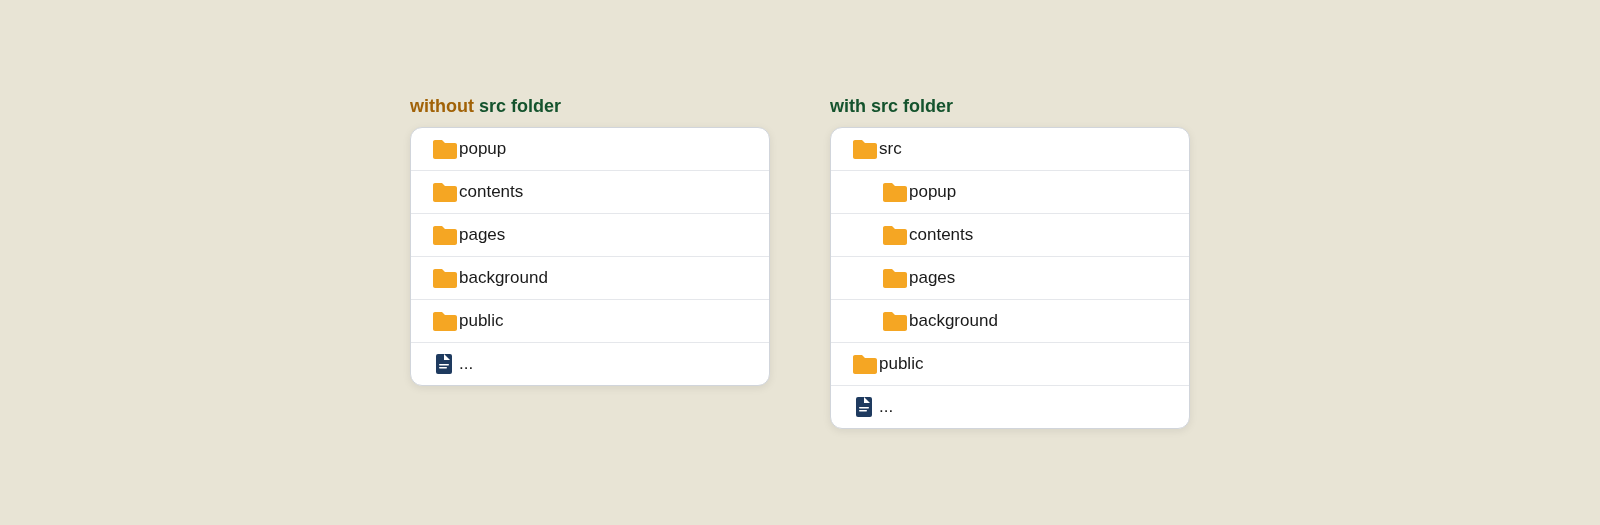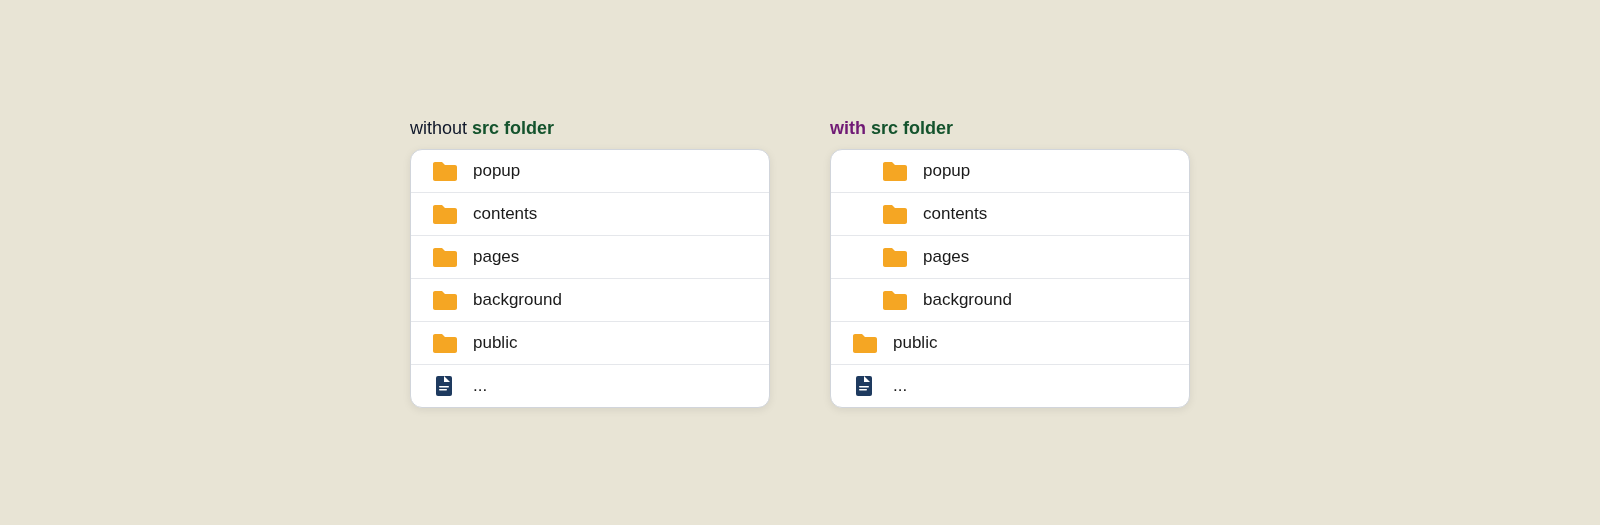--- a/index.html
+++ b/index.html
@@ -26,26 +26,26 @@
       align-items: flex-start;
     }
 
     .panel-title {
       font-size: 18px;
       font-weight: 500;
       margin-bottom: 10px;
     }
 
     .panel-title .keyword-without {
-      color: #0f172a;
-      font-weight: 400;
+      color: #a16207;
+      font-weight: 700;
     }
 
     .panel-title .keyword-with {
-      color: #701a75;
+      color: #14532d;
       font-weight: 700;
     }
 
     .panel-title .keyword-bold {
       font-weight: 700;
       color: #14532d;
     }
 
     .folder-panel {
       background: #ffffff;
@@ -54,21 +54,20 @@
       overflow: hidden;
       min-width: 360px;
       box-shadow: 0 2px 8px rgba(0,0,0,0.08);
     }
 
     .folder-row {
       display: flex;
       align-items: center;
       padding: 10px 20px;
       border-bottom: 1px solid #e5e7eb;
-      gap: 14px;
       font-size: 17px;
       color: #1a1a1a;
     }
 
     .folder-row:last-child {
       border-bottom: none;
     }
 
     .folder-row.indented {
       padding-left: 50px;
@@ -152,20 +151,26 @@
 
     </div>
   </div>
 
   <div class="panel-wrapper">
     <div class="panel-title">
       <span class="keyword-with">with</span><span class="keyword-bold"> src folder</span>
     </div>
     <div class="folder-panel">
 
+      <div class="folder-row">
+        <svg class="folder-icon" viewBox="0 0 28 22" xmlns="http://www.w3.org/2000/svg">
+          <path class="folder-orange" d="M2 4C2 2.9 2.9 2 4 2H11L14 5H24C25.1 5 26 5.9 26 7V19C26 20.1 25.1 21 24 21H4C2.9 21 2 20.1 2 19V4Z"></path>
+        </svg>
+        <span class="row-label">src</span>
+      </div>
 
       <div class="folder-row indented">
         <svg class="folder-icon" viewBox="0 0 28 22" xmlns="http://www.w3.org/2000/svg">
           <path class="folder-orange" d="M2 4C2 2.9 2.9 2 4 2H11L14 5H24C25.1 5 26 5.9 26 7V19C26 20.1 25.1 21 24 21H4C2.9 21 2 20.1 2 19V4Z"></path>
         </svg>
         <span class="row-label">popup</span>
       </div>
 
       <div class="folder-row indented">
         <svg class="folder-icon" viewBox="0 0 28 22" xmlns="http://www.w3.org/2000/svg">

